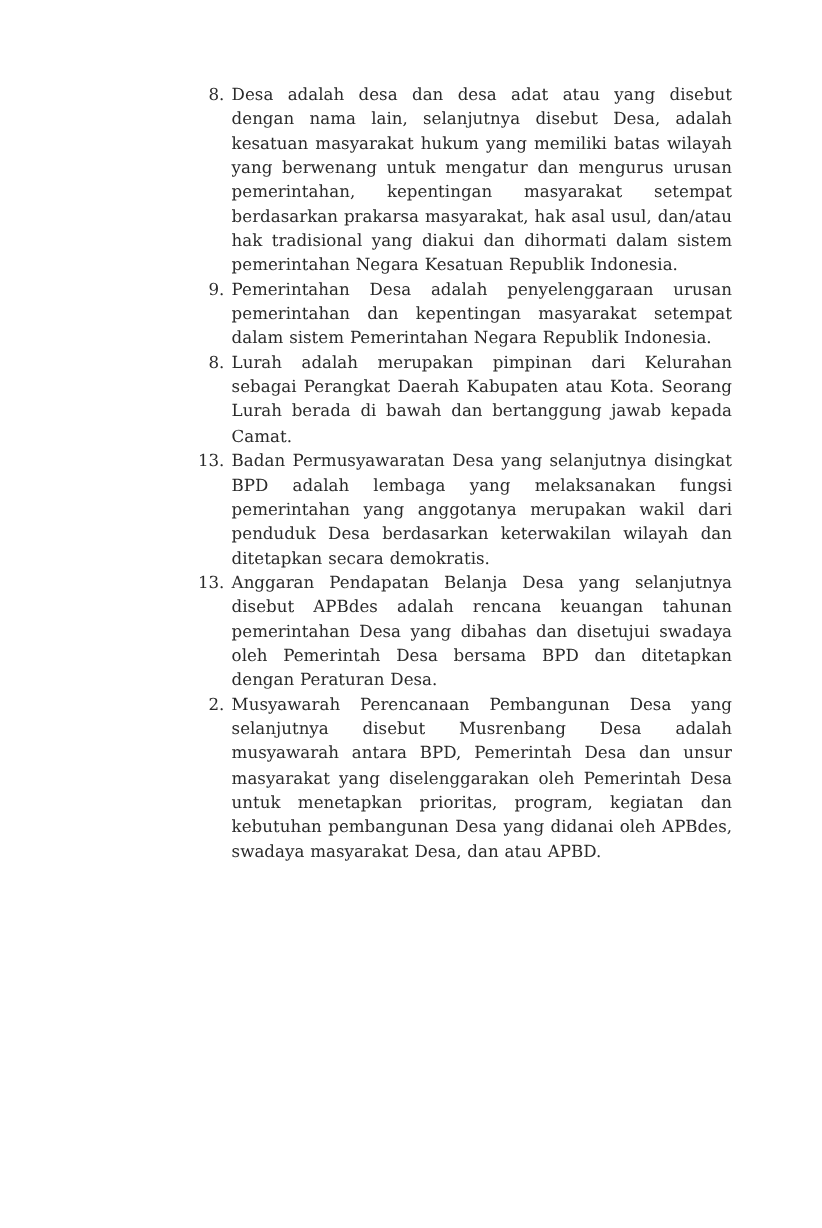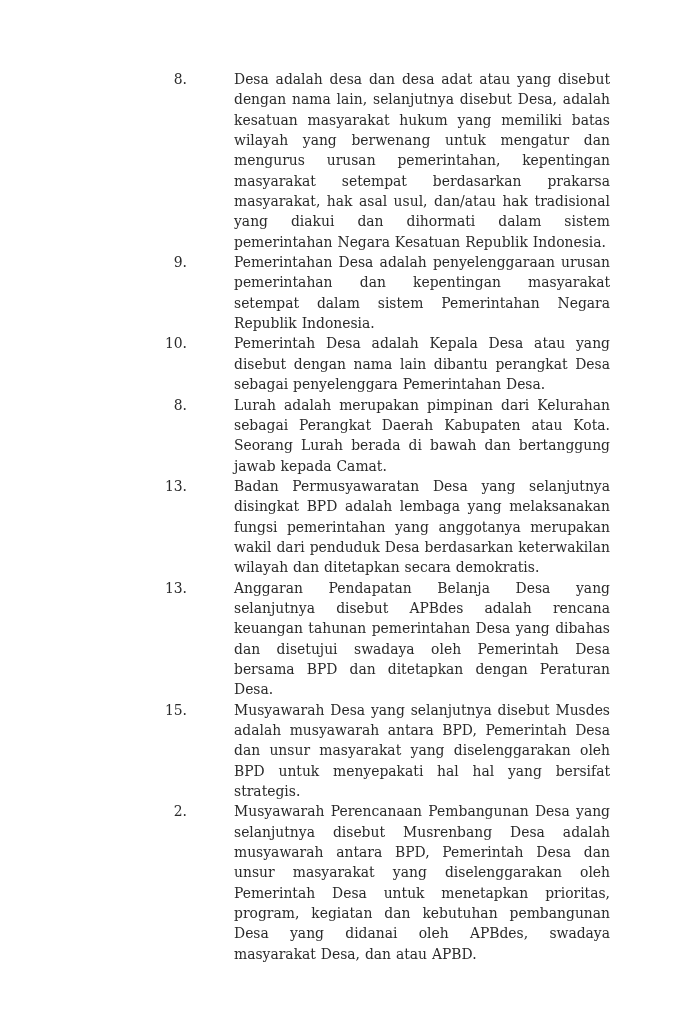--- a/index.html
+++ b/index.html
@@ -45,54 +45,45 @@
     width: 37px;
     text-align: right;
     top: 0;
   }
   .text {
     display: block;
     text-align: justify;
     text-align-last: left;
     hyphens: none;
     word-spacing: 0.5px;
-    margin-left: 41px;
   }
 </style>
 </head>
 <body>
 
 <div class="page">
   <ol class="list">
     <li class="item">
       <span class="num">8.</span>
       <span class="text">Desa adalah desa dan desa adat atau yang disebut dengan nama lain, selanjutnya disebut Desa, adalah kesatuan masyarakat hukum yang memiliki batas wilayah yang berwenang untuk mengatur dan mengurus urusan pemerintahan, kepentingan masyarakat setempat berdasarkan prakarsa masyarakat, hak asal usul, dan/atau hak tradisional yang diakui dan dihormati dalam sistem pemerintahan Negara Kesatuan Republik Indonesia.</span>
     </li>
     <li class="item">
       <span class="num">9.</span>
       <span class="text">Pemerintahan Desa adalah penyelenggaraan urusan pemerintahan dan kepentingan masyarakat setempat dalam sistem Pemerintahan Negara Republik Indonesia.</span>
     </li>
     <li class="item">
-      <span class="num">10.</span>
-      <span class="text">Pemerintah Desa adalah Kepala Desa atau yang disebut dengan nama lain dibantu perangkat Desa sebagai penyelenggara Pemerintahan Desa.</span>
-    </li>
-    <li class="item">
       <span class="num">8.</span>
       <span class="text">Lurah adalah merupakan pimpinan dari Kelurahan sebagai Perangkat Daerah Kabupaten atau Kota. Seorang Lurah berada di bawah dan bertanggung jawab kepada Camat.</span>
     </li>
     <li class="item">
       <span class="num">13.</span>
       <span class="text">Badan Permusyawaratan Desa yang selanjutnya disingkat BPD adalah lembaga yang melaksanakan fungsi pemerintahan yang anggotanya merupakan wakil dari penduduk Desa berdasarkan keterwakilan wilayah dan ditetapkan secara demokratis.</span>
     </li>
     <li class="item">
       <span class="num">13.</span>
       <span class="text">Anggaran Pendapatan Belanja Desa yang selanjutnya disebut APBdes adalah rencana keuangan tahunan pemerintahan Desa yang dibahas dan disetujui swadaya oleh Pemerintah Desa bersama BPD dan ditetapkan dengan Peraturan Desa.</span>
     </li>
     <li class="item">
-      <span class="num">15.</span>
-      <span class="text">Musyawarah Desa yang selanjutnya disebut Musdes adalah musyawarah antara BPD, Pemerintah Desa dan unsur masyarakat yang diselenggarakan oleh BPD untuk menyepakati hal hal yang bersifat strategis.</span>
-    </li>
-    <li class="item">
       <span class="num">2.</span>
       <span class="text">Musyawarah Perencanaan Pembangunan Desa yang selanjutnya disebut Musrenbang Desa adalah musyawarah antara BPD, Pemerintah Desa dan unsur masyarakat yang diselenggarakan oleh Pemerintah Desa untuk menetapkan prioritas, program, kegiatan dan kebutuhan pembangunan Desa yang didanai oleh APBdes, swadaya masyarakat Desa, dan atau APBD.</span>
     </li>
   </ol>
 </div>
 
 </body></html>

